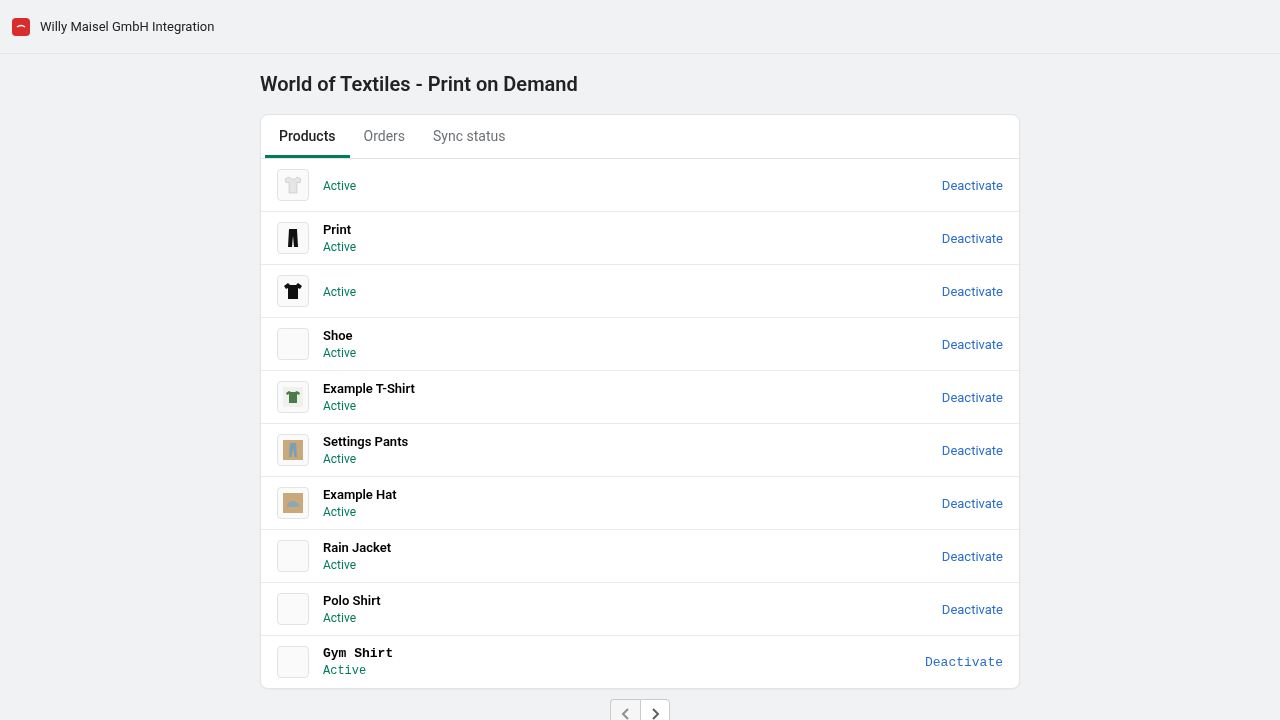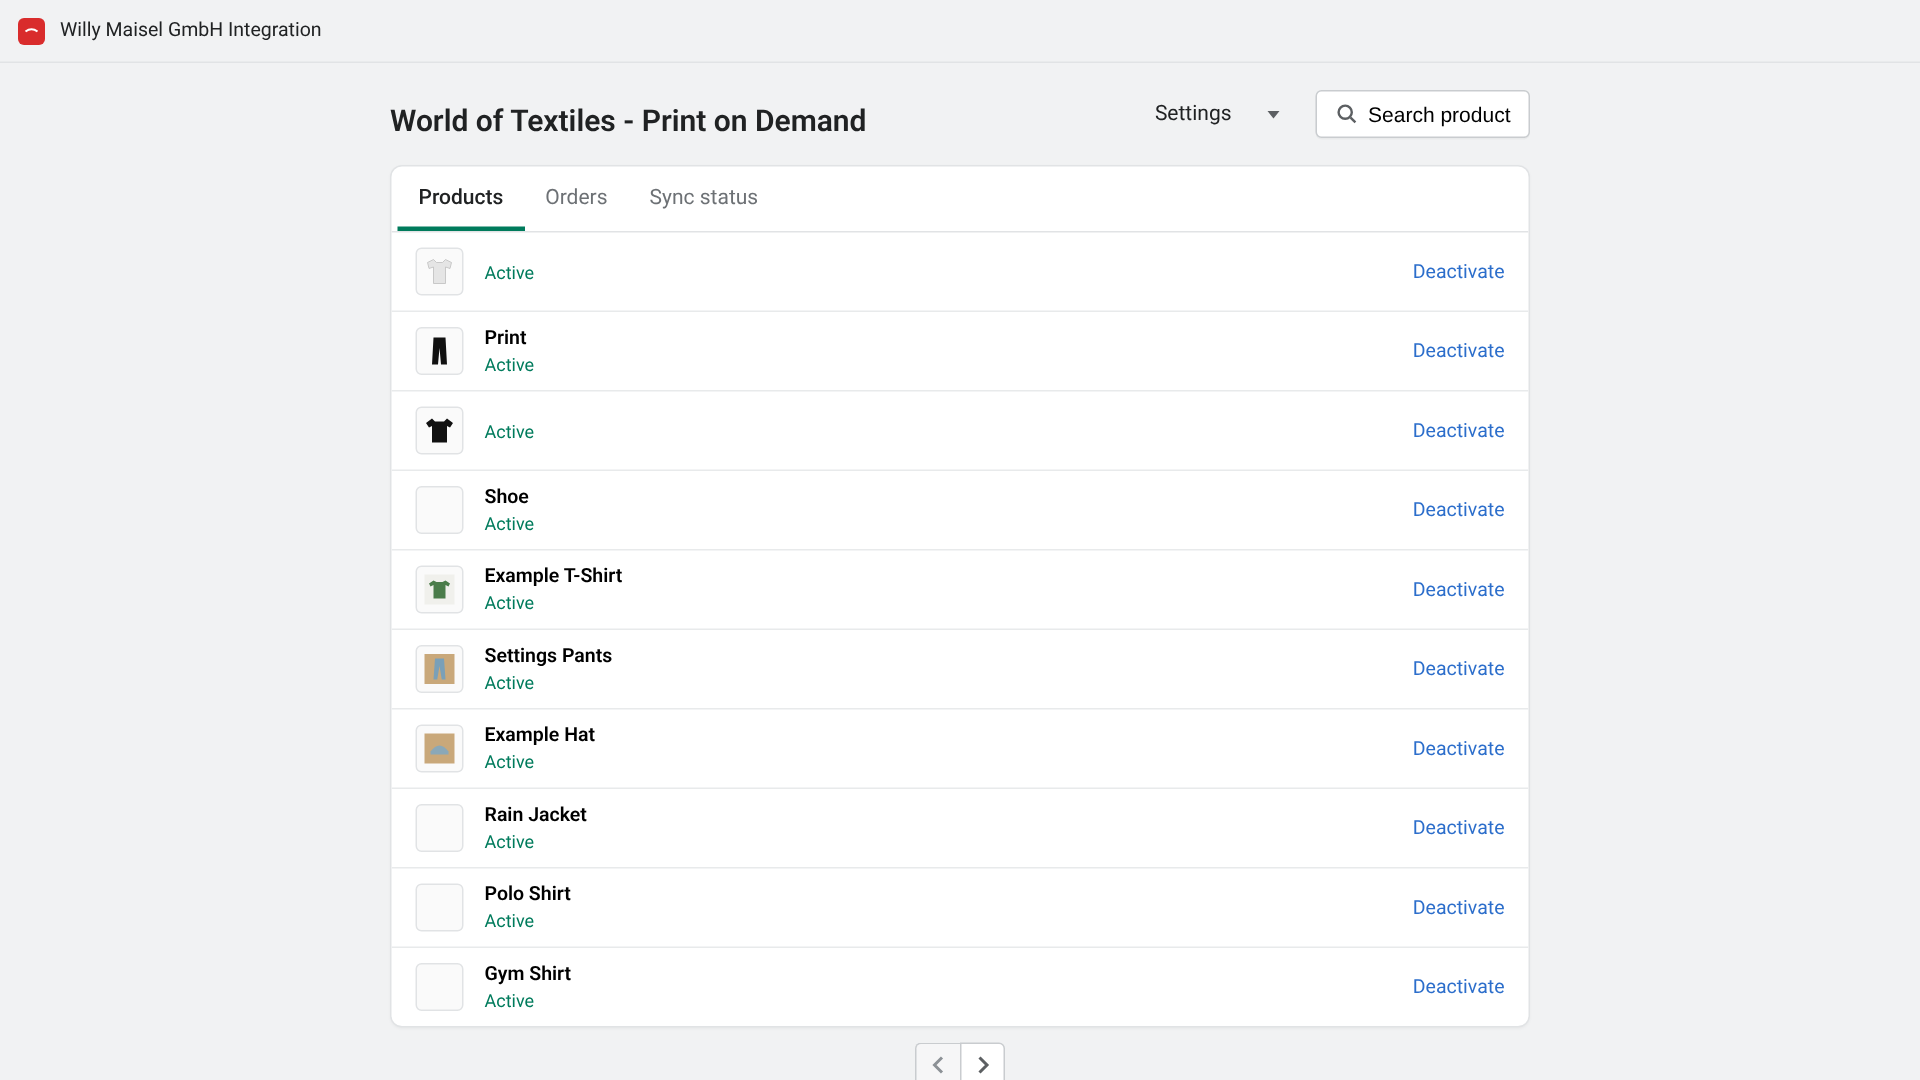--- a/index.html
+++ b/index.html
@@ -6,21 +6,21 @@
   body {
     font-family: -apple-system, BlinkMacSystemFont, "Segoe UI", Roboto, sans-serif;
     background: #f1f2f3;
     color: #202223;
     font-size: 14px;
     width: 1280px;
     height: 720px;
     overflow: hidden;
   }
   .topbar {
-    height: 42px;
+    height: 54px;
     background: #f1f2f3;
     border-bottom: 1px solid #e1e3e5;
     display: flex;
     align-items: center;
     padding: 0 12px;
   }
   .app-badge {
     width: 18px; height: 18px;
     background: #d92c2c;
     border-radius: 4px;
@@ -29,21 +29,21 @@
   }
   .app-badge svg { width: 10px; height: 10px; }
   .app-title { font-size: 13px; color: #202223; }
   .page {
     width: 760px;
     margin: 0 auto;
     padding-top: 18px;
   }
   .header-row {
     display: flex;
-    align-items: flex-end;
+    align-items: flex-start;
     justify-content: space-between;
     margin-bottom: 18px;
   }
   .page-title { font-size: 20px; font-weight: 600; }
   .header-actions { display: flex; align-items: center; gap: 16px; }
   .settings-drop {
     display: flex; align-items: center; gap: 24px;
     font-size: 14px; cursor: pointer;
     padding: 6px 8px;
   }
@@ -88,21 +88,21 @@
     font-weight: 500;
     border-bottom-color: #007b5c;
   }
   .row {
     display: flex;
     align-items: center;
     padding: 10px 16px;
     border-bottom: 1px solid #e8eaeb;
     gap: 14px;
   }
-  .row:last-child { border-bottom: none; }
+  .row:last-child { border-bottom: none; font-family: Liberation Mono, monospace; }
   .thumb {
     width: 32px; height: 32px;
     border: 1px solid #e1e3e5;
     border-radius: 4px;
     background: #fafafa;
     display:flex; align-items:center; justify-content:center;
     flex-shrink:0;
   }
   .thumb svg { width: 24px; height: 24px; }
   .row-main { flex: 1; min-width: 0; }
@@ -137,33 +137,20 @@
     <svg viewBox="0 0 10 10">
         <path d="M1 5 Q5 2 9 5" stroke="#fff" stroke-width="1.4" fill="none"></path>
       </svg>
   </div>
   <div class="app-title">Willy Maisel GmbH Integration</div>
 </div>
 
 <div class="page">
   <div class="header-row">
     <h1 class="page-title">World of Textiles - Print on Demand</h1>
-    <div class="header-actions">
-      <div class="settings-drop">
-        <span>Settings</span>
-        <span class="caret-down"></span>
-      </div>
-      <button class="search-btn">
-        <svg viewBox="0 0 20 20">
-            <circle cx="8.5" cy="8.5" r="5.5" stroke="#5c5f62" stroke-width="2" fill="none"></circle>
-            <line x1="13" y1="13" x2="17" y2="17" stroke="#5c5f62" stroke-width="2"></line>
-          </svg>
-        <span>Search product</span>
-      </button>
-    </div>
   </div>
 
   <div class="card">
     <div class="tabs" id="tabs">
         <div class="tab active">Products</div>
         <div class="tab">Orders</div>
         <div class="tab">Sync status</div>
       </div>
     <div id="rows">
         <div class="row">

